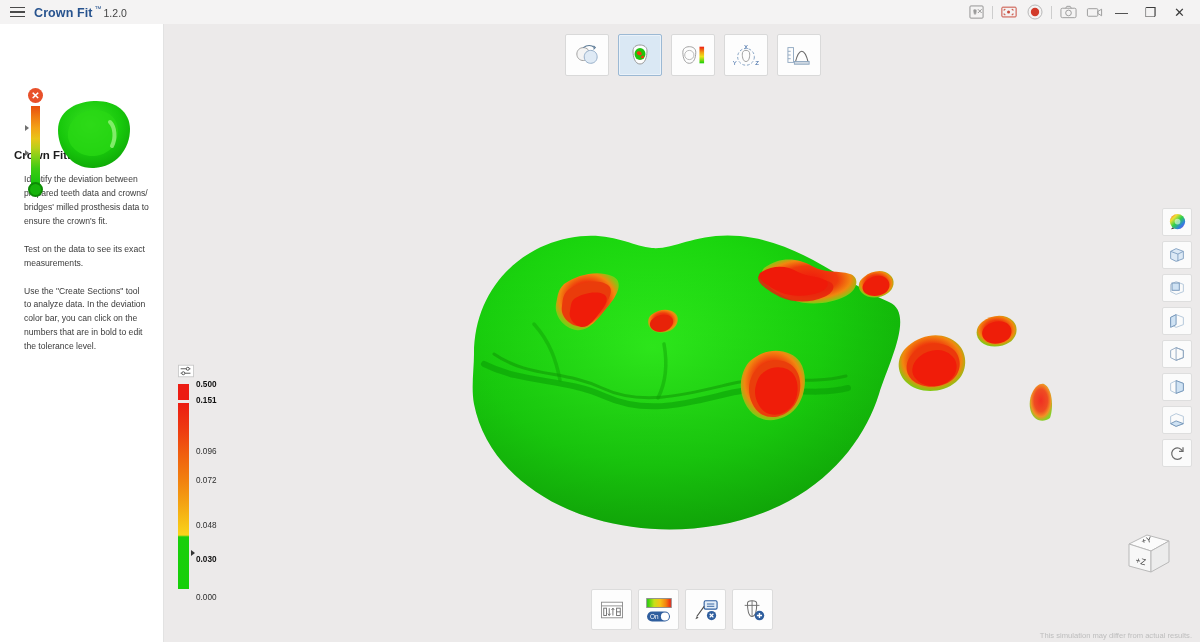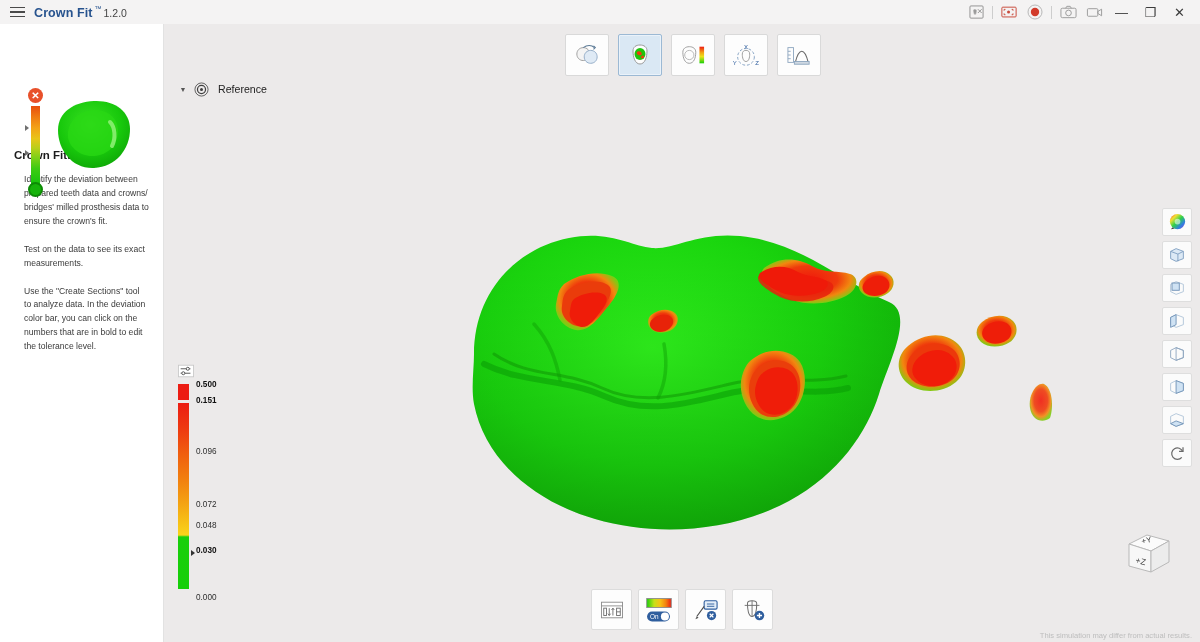--- a/index.html
+++ b/index.html
@@ -286,55 +286,44 @@
             <rect x="4" y="5" width="6" height="16" fill="#fdfdfd" stroke="#8fa7c0" stroke-width="1"></rect>
             <path d="M4 9h3M4 13h3M4 17h3" stroke="#8fa7c0" stroke-width="1"></path>
             <path d="M12 21c2-8 4-12 7-12s5 4 7 12" fill="none" stroke="#6a6a6a" stroke-width="1.2"></path>
             <rect x="11" y="20" width="16" height="3" fill="#cfd8e2" stroke="#8fa7c0" stroke-width="1"></rect>
           </svg>
       </div>
     </div>
 
     <div class="tree">
 
-      <div class="tree-row">
-        <span class="caret">▼</span>
-        <span class="tnode-icon">
-          <svg width="15" height="15" viewBox="0 0 16 16">
-              <circle cx="8" cy="8" r="7" fill="none" stroke="#5b5b5b" stroke-width="1"></circle>
-              <circle cx="8" cy="8" r="4.3" fill="none" stroke="#3f3f3f" stroke-width="1.3"></circle>
-              <circle cx="8" cy="8" r="1.6" fill="#3f3f3f"></circle>
-            </svg>
-        </span>
-        <span class="tree-label group">Reference</span>
-      </div>
 
 
 
 
     </div>
 
     <div class="legend">
       <svg class="legend-gear" viewBox="0 0 18 14">
         <rect x="0.5" y="0.5" width="17" height="13" fill="#fff" stroke="#c9c9c9" stroke-width="1"></rect>
         <path d="M3 4.5h11M3 9.5h11" stroke="#4a4a4a" stroke-width="1"></path>
         <circle cx="11" cy="4.5" r="1.7" fill="#fff" stroke="#4a4a4a" stroke-width="1"></circle>
         <circle cx="6" cy="9.5" r="1.7" fill="#fff" stroke="#4a4a4a" stroke-width="1"></circle>
       </svg>
       <div class="legend-body" style="height:210px">
         <div class="cap-block"></div>
         <div class="grad-bar"></div>
 
         <div class="lg-tick bold" style="top:-4px">0.500</div>
         <div class="lg-tick bold" style="top:12px">0.151</div>
         <div class="lg-tick" style="top:63px">0.096</div>
-        <div class="lg-tick" style="top:116px">0.072</div>
+        <div class="lg-tick" style="top:92px">0.072</div>
         <div class="lg-tick" style="top:137px">0.048</div>
         <div class="lg-arrow" style="top:166px"></div>
-        <div class="lg-tick bold" style="top:162px">0.030</div>
+        <div class="lg-tick bold" style="top:171px">0.030</div>
         <div class="lg-tick" style="top:209px">0.000</div>
       </div>
     </div>
 
     <div class="rightbar">
       <div class="vbtn">
         <svg width="21" height="21" viewBox="0 0 22 22">
             <defs>
               <linearGradient id="cw1" x1="0" y1="0" x2="1" y2="1">
                 <stop offset="0%" stop-color="#f2322b"></stop>

